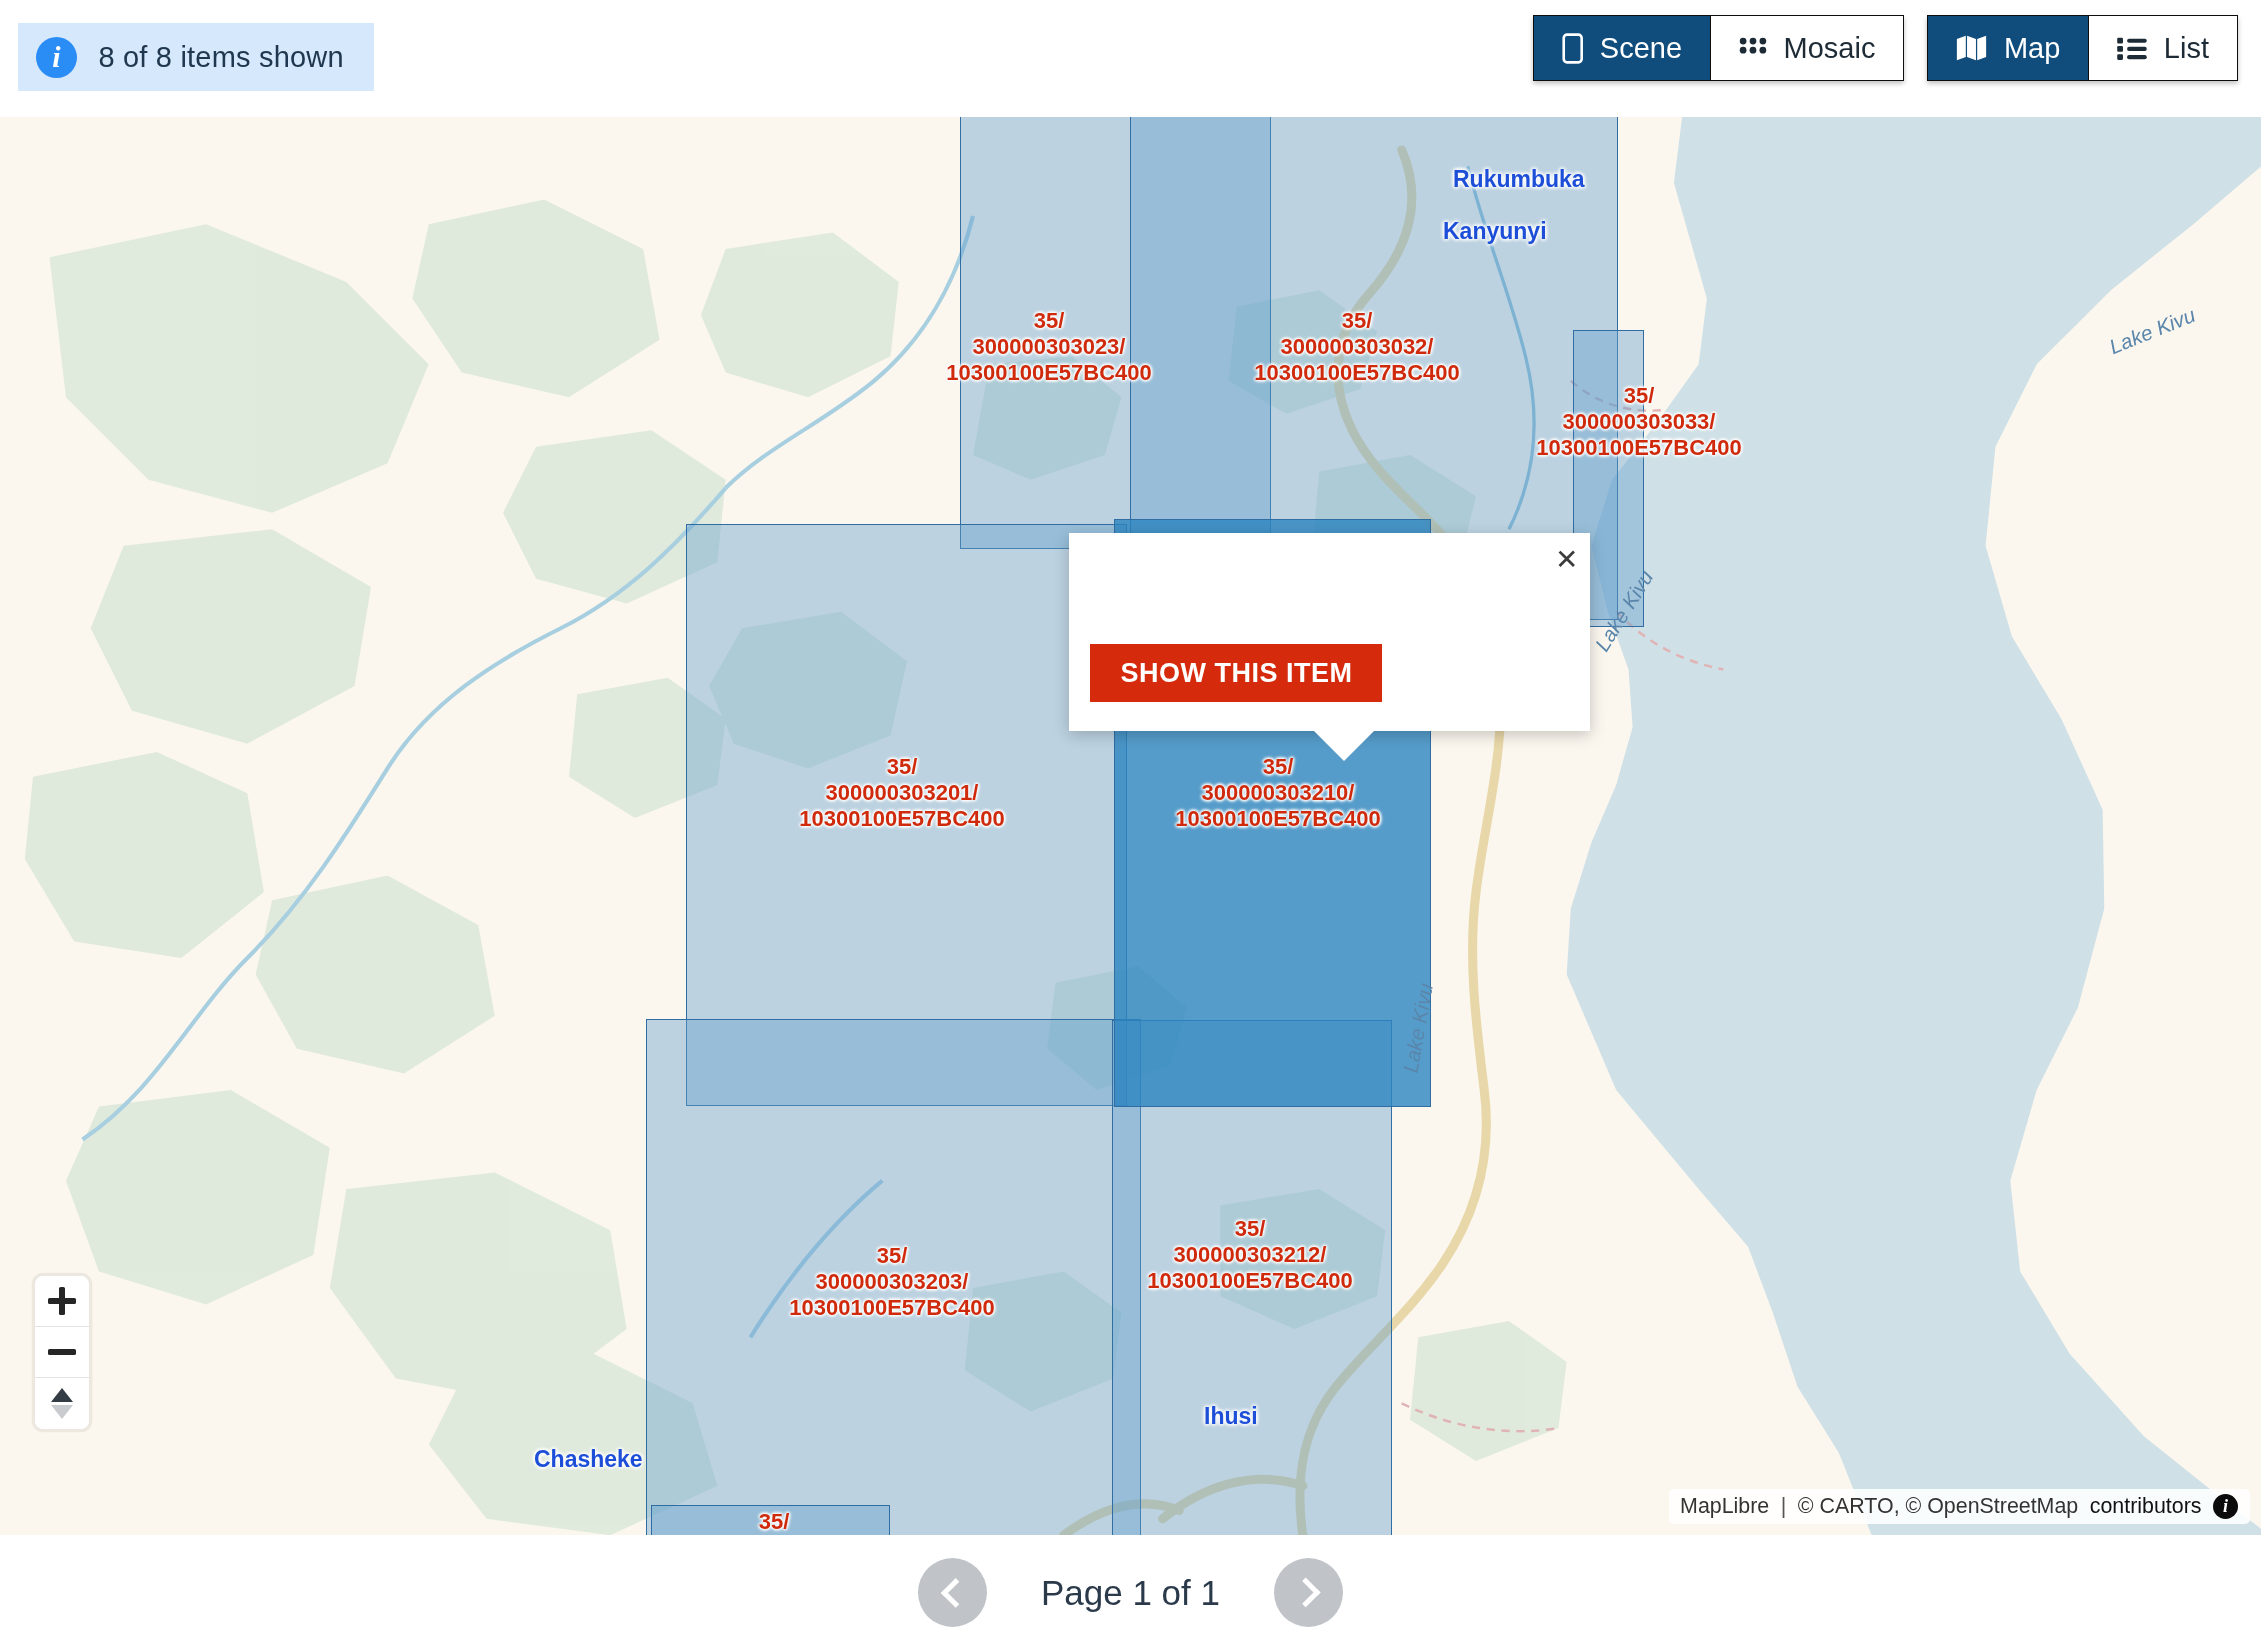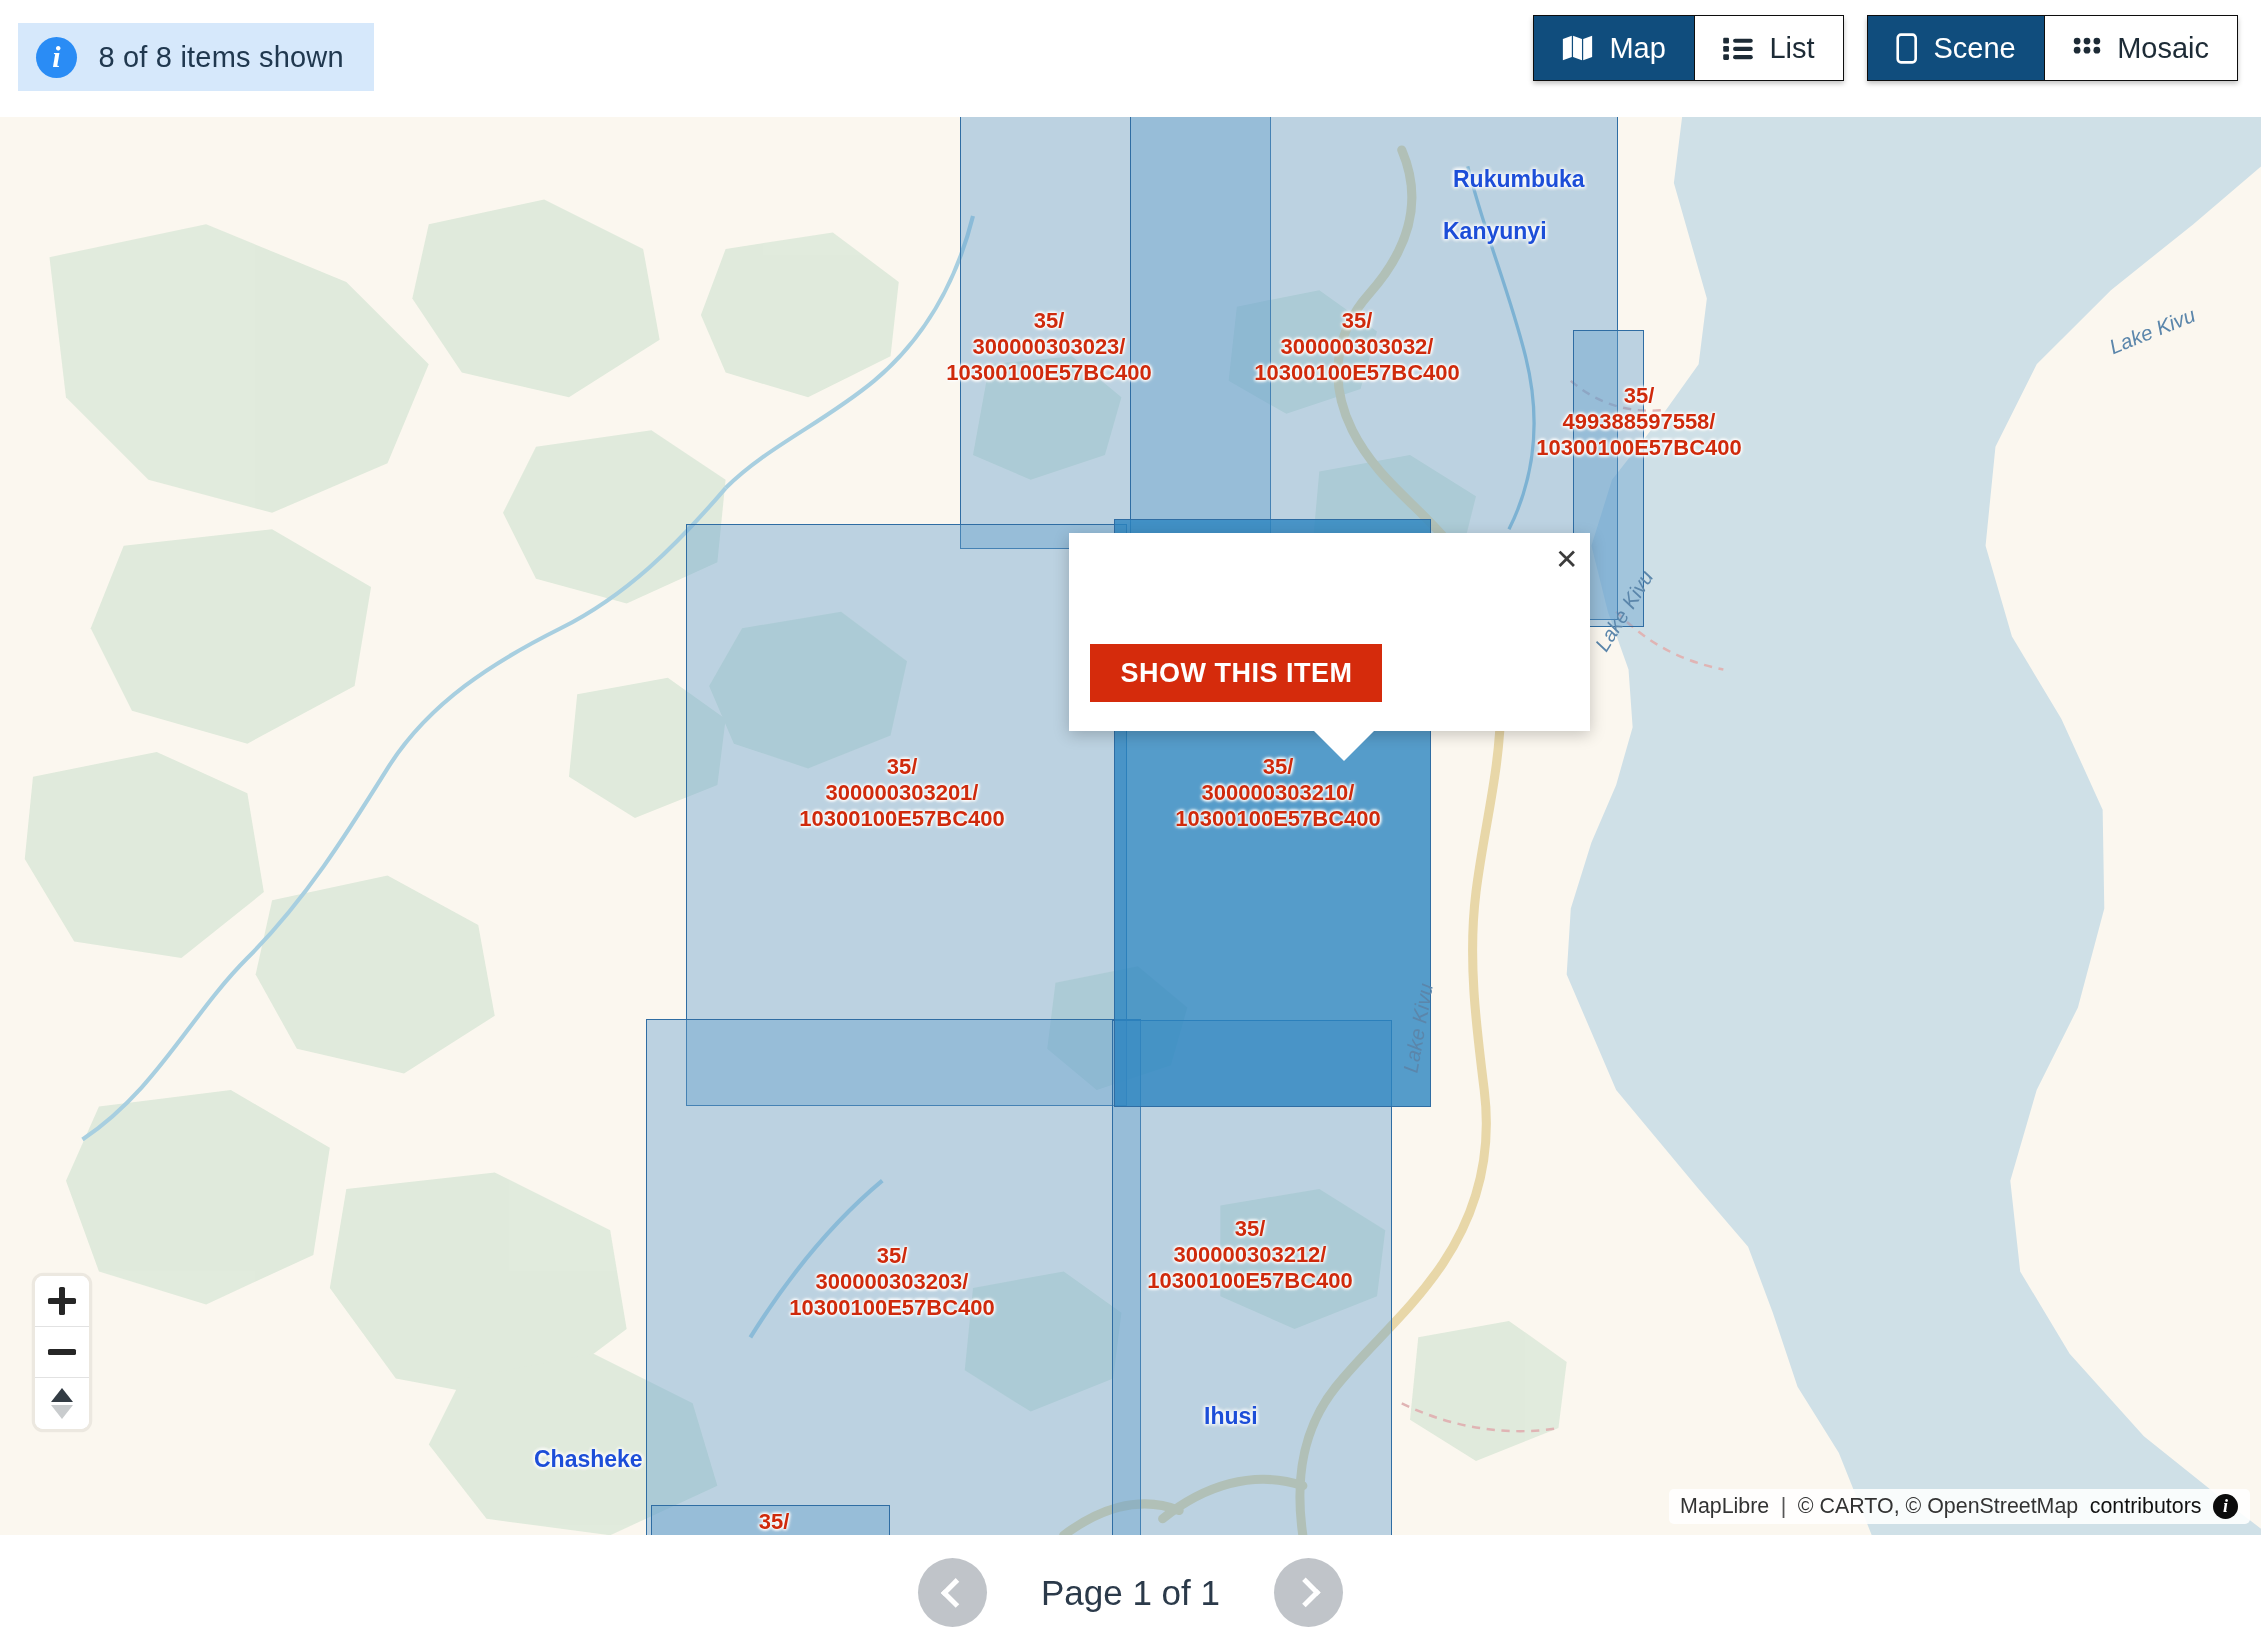--- a/index.html
+++ b/index.html
@@ -186,20 +186,46 @@
 <body>
 
 <div class="topbar">
 
   <div class="items-badge">
     <div class="info-circle">i</div>
     <div class="items-text">8 of 8 items shown</div>
   </div>
 
   <div class="btn-groups">
+
+    <div class="btn-group">
+      <div class="seg active">
+        <span class="gl">
+          <svg width="21.4" height="31" viewBox="0 0 26 38">
+            <rect x="2" y="2" width="22" height="34" rx="4" fill="none" stroke="#fff" stroke-width="3.2"></rect>
+          </svg>
+        </span>
+        <span>Scene</span>
+      </div>
+      <div class="seg">
+        <span class="gl">
+          <svg width="28" height="21.4" viewBox="0 0 34 26">
+            <g fill="#1d2b36">
+              <circle cx="5" cy="5" r="4.1"></circle>
+                <circle cx="17" cy="5" r="4.1"></circle>
+                <circle cx="29" cy="5" r="4.1"></circle>
+              <circle cx="5" cy="16" r="4.1"></circle>
+                <circle cx="17" cy="16" r="4.1"></circle>
+                <circle cx="29" cy="16" r="4.1"></circle>
+            </g>
+          </svg>
+        </span>
+        <span>Mosaic</span>
+      </div>
+    </div>
 
     <div class="btn-group">
       <div class="seg active">
         <span class="gl">
           <svg width="31" height="26" viewBox="0 0 38 32">
             <path d="M1 5 L12 1 L12 27 L1 31 Z" fill="#fff"></path>
             <path d="M13.5 1 L24.5 5 L24.5 31 L13.5 27 Z" fill="#fff"></path>
             <path d="M26 5 L37 1 L37 27 L26 31 Z" fill="#fff"></path>
           </svg>
         </span>
@@ -215,46 +241,20 @@
                 <rect x="12" y="12" width="24" height="5" rx="2.5"></rect>
               <rect x="0" y="21" width="7" height="7" rx="1.4"></rect>
                 <rect x="12" y="22" width="24" height="5" rx="2.5"></rect>
             </g>
           </svg>
         </span>
         <span>List</span>
       </div>
     </div>
 
-    <div class="btn-group">
-      <div class="seg active">
-        <span class="gl">
-          <svg width="21.4" height="31" viewBox="0 0 26 38">
-            <rect x="2" y="2" width="22" height="34" rx="4" fill="none" stroke="#fff" stroke-width="3.2"></rect>
-          </svg>
-        </span>
-        <span>Scene</span>
-      </div>
-      <div class="seg">
-        <span class="gl">
-          <svg width="28" height="21.4" viewBox="0 0 34 26">
-            <g fill="#1d2b36">
-              <circle cx="5" cy="5" r="4.1"></circle>
-                <circle cx="17" cy="5" r="4.1"></circle>
-                <circle cx="29" cy="5" r="4.1"></circle>
-              <circle cx="5" cy="16" r="4.1"></circle>
-                <circle cx="17" cy="16" r="4.1"></circle>
-                <circle cx="29" cy="16" r="4.1"></circle>
-            </g>
-          </svg>
-        </span>
-        <span>Mosaic</span>
-      </div>
-    </div>
-
   </div>
 </div>
 
 <div class="map">
 
   <svg class="basemap" viewBox="0 0 2742 1720" preserveAspectRatio="none">
     <rect x="0" y="0" width="2742" height="1720" fill="#fbf7ef"></rect>
 
     <path d="M2742 0 L2742 1720 L2270 1720 L2230 1620 L2180 1540 L2150 1450
              L2120 1370 L2060 1300 L2010 1240 L1960 1180 L1930 1110
@@ -349,21 +349,21 @@
     <div>300000303023/</div>
     <div>10300100E57BC400</div>
   </div>
   <div class="fp-label" style="left:1357px; top:191px;">
     <div>35/</div>
     <div>300000303032/</div>
     <div>10300100E57BC400</div>
   </div>
   <div class="fp-label" style="left:1639px; top:266px;">
     <div>35/</div>
-    <div>499388597558/</div>
+    <div>300000303033/</div>
     <div>10300100E57BC400</div>
   </div>
   <div class="fp-label" style="left:902px; top:637px;">
     <div>35/</div>
     <div>300000303201/</div>
     <div>10300100E57BC400</div>
   </div>
   <div class="fp-label" style="left:1278px; top:637px;">
     <div>35/</div>
     <div>300000303210/</div>

